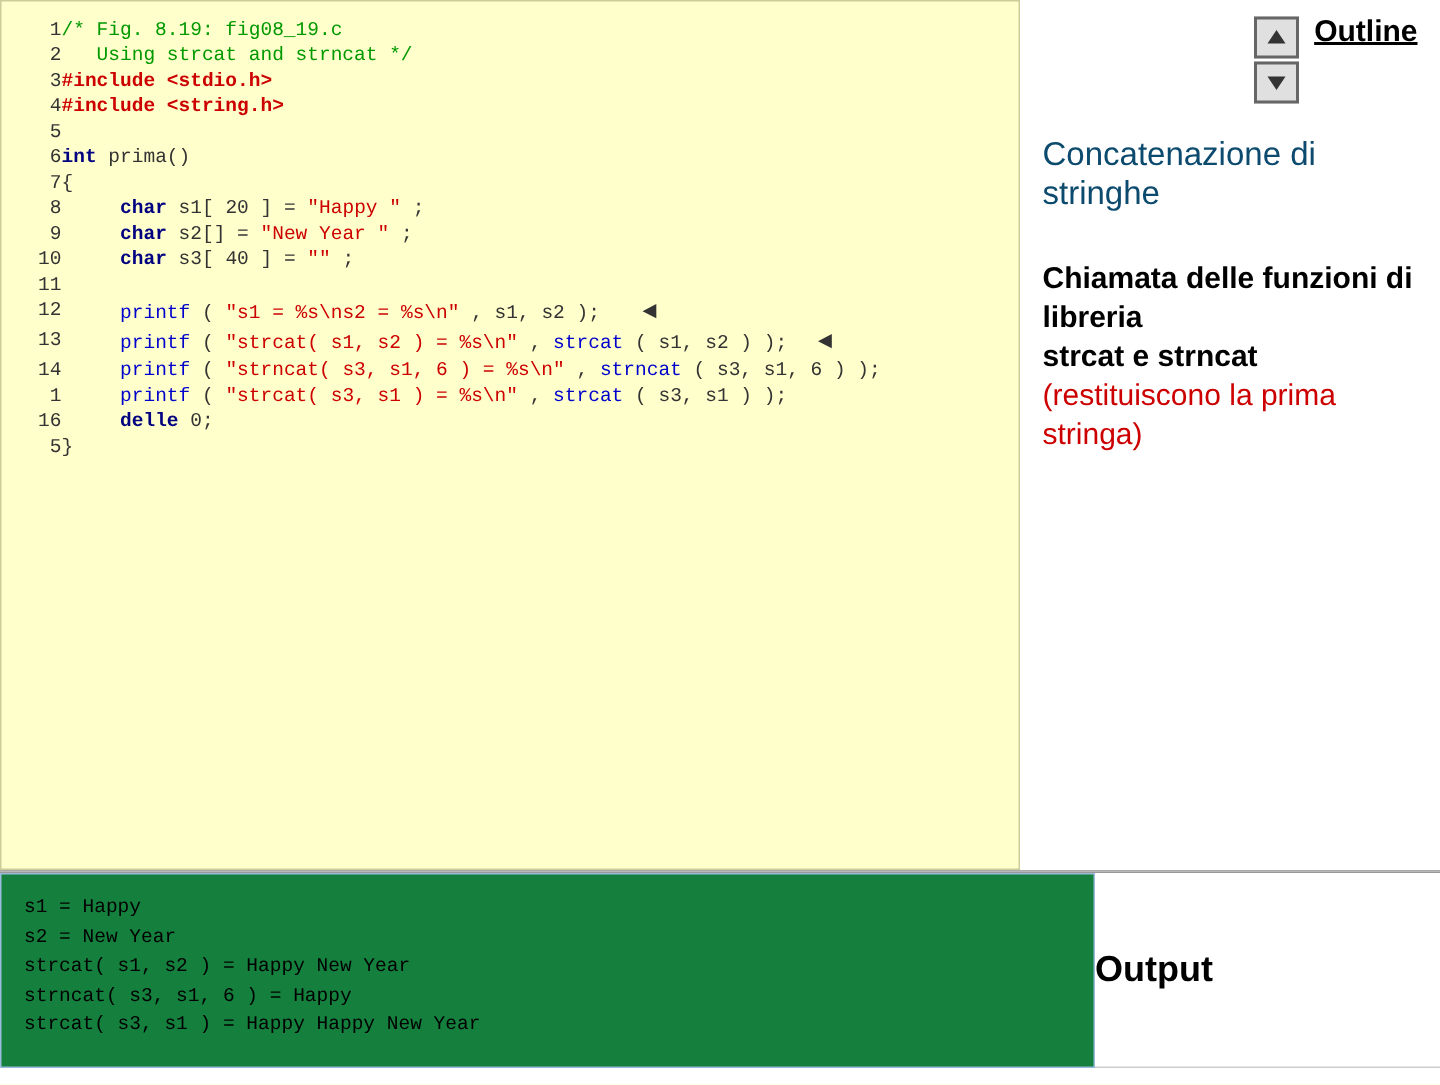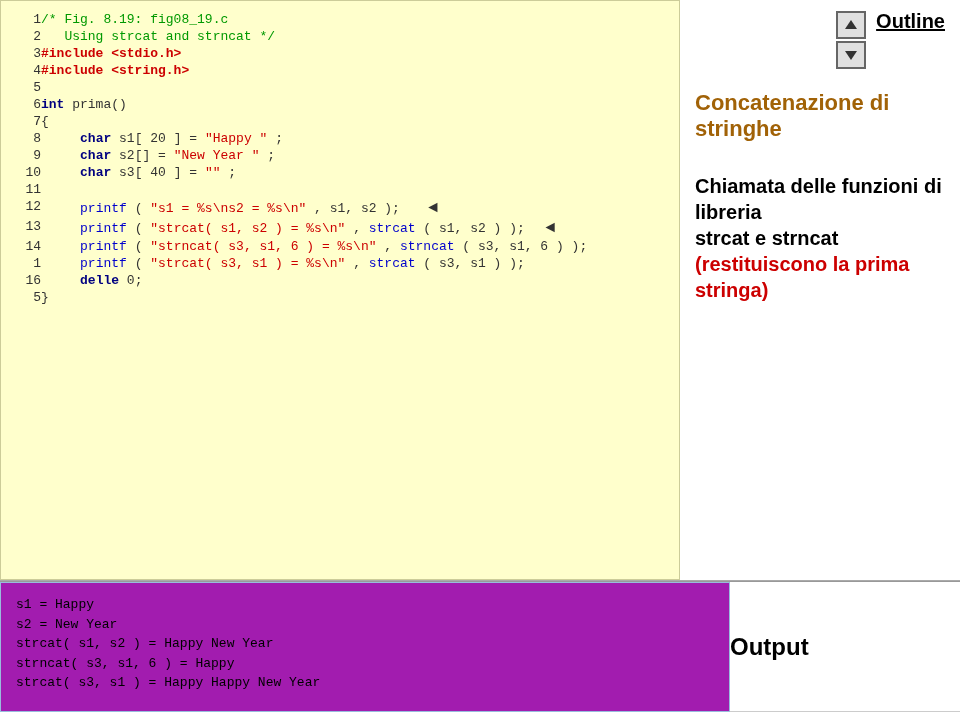--- a/index.html
+++ b/index.html
@@ -107,53 +107,53 @@
       color: #000;
       text-decoration: underline;
     }
 
     .concat-section {
       padding: 10px 0 20px 0;
     }
 
     .concat-title {
       font-size: 22px;
-      font-weight: bold;
-      color: #a16207;
+      font-weight: normal;
+      color: #0c4a6e;
       line-height: 1.2;
     }
 
     .chiamata-section {
       padding: 10px 0;
     }
 
     .chiamata-title {
       font-size: 20px;
       font-weight: bold;
       color: #000;
       line-height: 1.3;
     }
 
     .chiamata-subtitle {
       font-size: 20px;
-      font-weight: bold;
+      font-weight: normal;
       color: #cc0000;
       line-height: 1.3;
     }
 
     
     .output-container {
       display: flex;
       width: 960px;
       height: 130px;
       border-top: 1px solid #999;
     }
 
     .output-panel {
-      background: #a21caf;
+      background: #15803d;
       width: 730px;
       height: 130px;
       padding: 12px 15px;
       border: 1px solid #99bbdd;
     }
 
     .output-panel pre {
       font-family: 'Courier New', Courier, monospace;
       font-size: 13px;
       color: #000;

